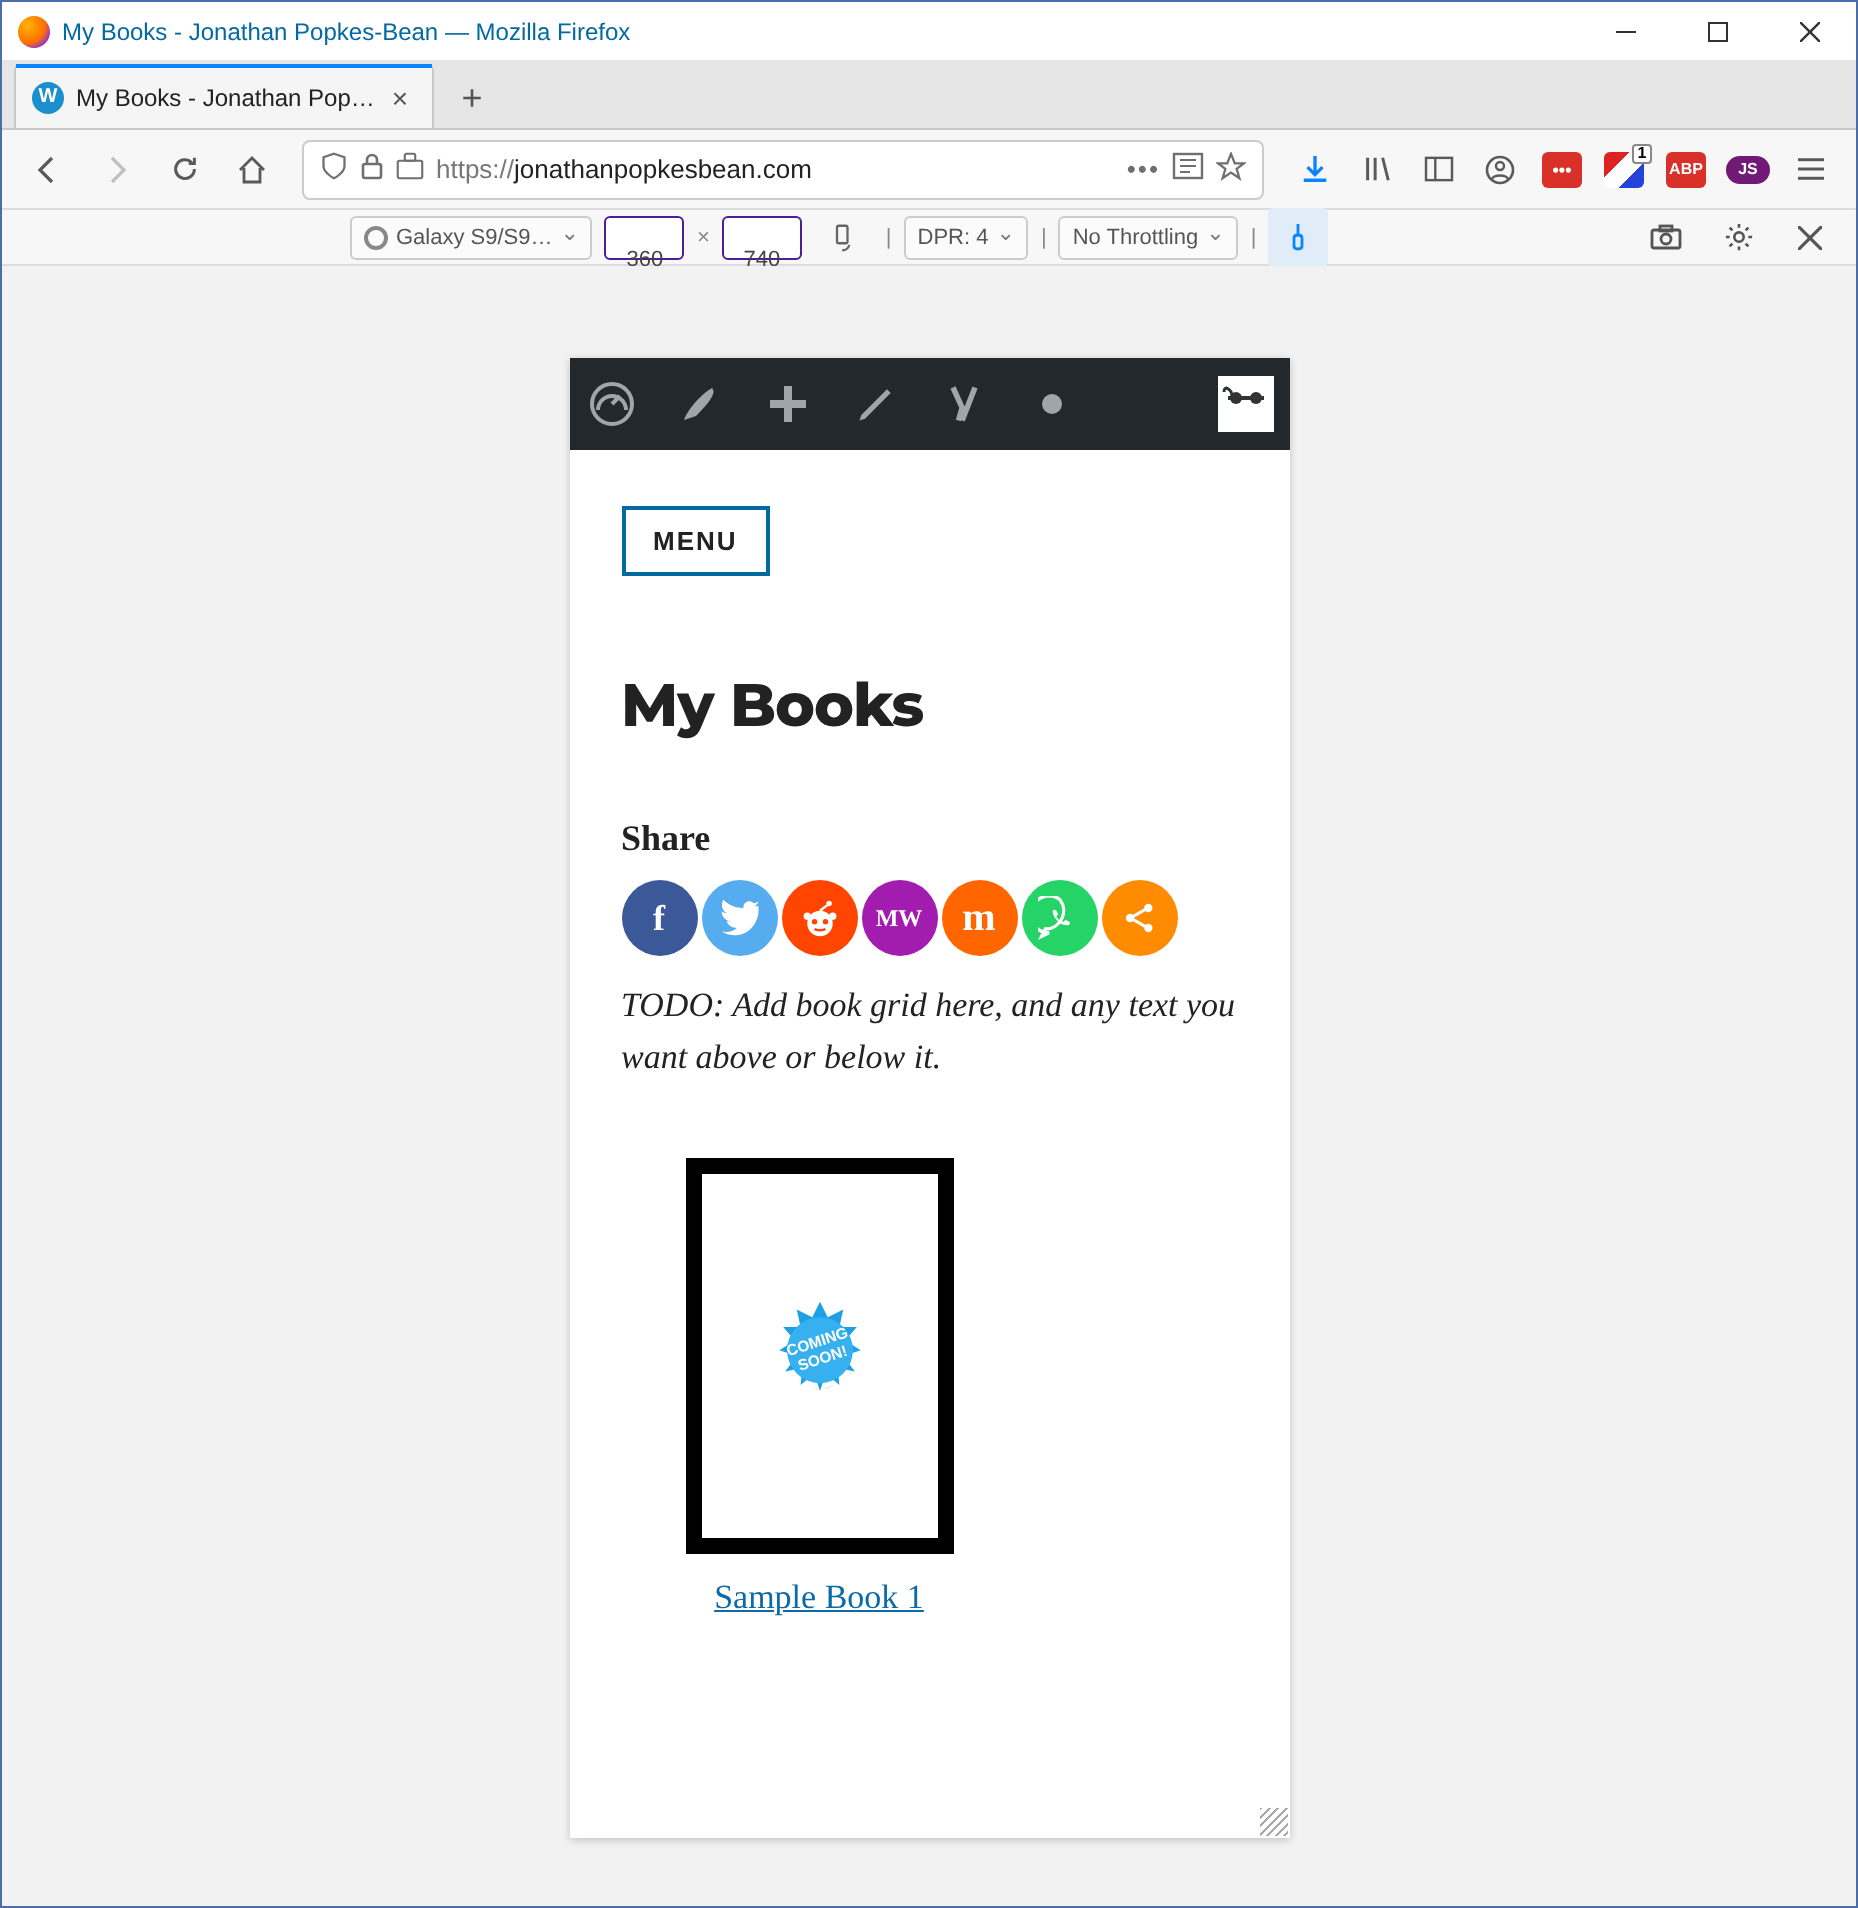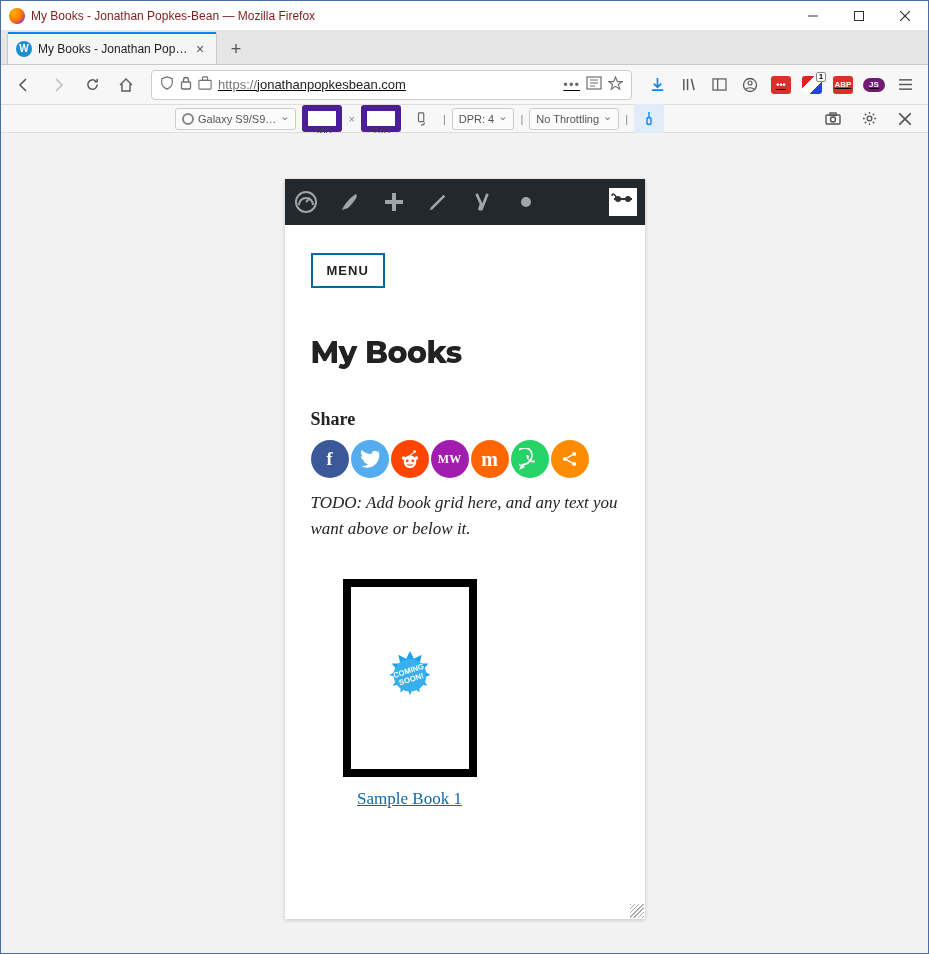--- a/index.html
+++ b/index.html
@@ -2,56 +2,56 @@
 <html><head>
 <meta charset="utf-8">
 <style>
 * { box-sizing: border-box; margin: 0; padding: 0; }
 body { font-family: "Segoe UI", Tahoma, sans-serif; font-size: 12px; background: #fff; overflow: hidden; }
 
 
 .window { width: 929px; height: 954px; border: 1px solid #4a6ea9; display: flex; flex-direction: column; position: relative; }
 .titlebar { height: 30px; background: #fff; display: flex; align-items: center; padding: 0 0 0 8px; border-bottom: 1px solid #e5e5e5; }
 .titlebar .favicon { width: 16px; height: 16px; border-radius: 50%; background: radial-gradient(circle at 30% 30%, #ffb400, #ff6f00 55%, #8a2be2 80%); margin-right: 6px; }
-.titlebar .title { flex: 1; font-size: 12px; color: #7f1d1d; }
+.titlebar .title { flex: 1; font-size: 12px; color: #0369a1; }
 .titlebar .winbtns { display: flex; }
 .titlebar .winbtn { width: 46px; height: 30px; display: flex; align-items: center; justify-content: center; color: #333; font-size: 13px; }
 
 
 .tabbar { height: 34px; background: #e6e6e6; display: flex; align-items: flex-end; padding-left: 6px; border-bottom: 1px solid #c9c9c9; }
 .tab { height: 32px; background: #f5f5f5; border: 1px solid #c9c9c9; border-bottom: none; border-radius: 3px 3px 0 0; display: flex; align-items: center; padding: 0 8px; min-width: 200px; max-width: 210px; position: relative; }
 .tab.active::before { content:""; position:absolute; left:0; right:0; top:-1px; height:2px; background:#0a84ff; }
 .tab .tfavicon { width:16px; height:16px; border-radius:50%; background:#1b8ecf; color:#fff; font-size:10px; font-weight:bold; display:flex; align-items:center; justify-content:center; margin-right:6px; }
 .tab .tlabel { flex:1; font-size:12px; color:#222; white-space:nowrap; overflow:hidden; text-overflow:ellipsis; }
 .tab .tclose { width:16px; height:16px; display:flex; align-items:center; justify-content:center; color:#555; font-size:14px; }
 .newtab { width:30px; height:30px; display:flex; align-items:center; justify-content:center; color:#555; font-size:18px; margin-left:4px; }
 
 
-.navbar { height: 40px; background:#f7f7f7; display:flex; align-items:center; padding:0 8px; gap:4px; border-bottom:1px solid #ddd;text-decoration:underline; }
+.navbar { height: 40px; background:#f7f7f7; display:flex; align-items:center; padding:0 8px; gap:4px; border-bottom:1px solid #ddd; }
 .navbtn { width:30px; height:30px; display:flex; align-items:center; justify-content:center; border-radius:4px; color:#5a5a5a; font-size:15px; }
 .navbtn.dis { color:#b5b5b5; }
 .urlbar { flex:1; height:30px; border:1px solid #ccc; border-radius:4px; background:#fff; display:flex; align-items:center; padding:0 8px; gap:6px; margin:0 6px; }
 .urlbar .icon { color:#6f6f6f; font-size:13px; }
 .urlbar .urltext { flex:1; color:#777; font-size:13px; }
 .urlbar .urltext .domain { color:#222; }
 .rightbtns { display:flex; align-items:center; gap:1px; }
 .ribtn { width:30px; height:30px; display:flex; align-items:center; justify-content:center; border-radius:4px; font-size:15px; color:#5a5a5a; position:relative; }
 .sq { width:20px; height:18px; border-radius:3px; font-size:9px; font-weight:bold; color:#fff; display:flex; align-items:center; justify-content:center; }
 .sq.red { background:#d9302a; }
 .sq.flag { background:linear-gradient(135deg,#d22 0 33%,#fff 33% 66%,#24d 66% 100%); position:relative; }
 .sq.flag .badge { position:absolute; top:-4px; right:-4px; background:#fff; color:#000; border:1px solid #888; font-size:8px; width:10px; height:10px; display:flex; align-items:center; justify-content:center; border-radius:2px; }
 .pill { width:22px; height:14px; border-radius:7px; display:flex; align-items:center; justify-content:center; font-size:8px; font-weight:bold; color:#fff; }
 .pill.green { background:#701a75; }
 
 
 .rdmbar { height:28px; background:#f7f7f7; border-bottom:1px solid #ddd; display:flex; align-items:center; padding:0 8px; gap:6px; font-size:12px; color:#444; }
 .rdmbar .spacer-left { width:160px; }
 .dropdown { height:22px; border:1px solid #ccc; border-radius:3px; background:#fbfbfb; display:flex; align-items:center; padding:0 6px; gap:4px; font-size:11px; color:#555; }
 .dropdown .caret::after { content:"⌄"; font-size:11px; color:#777; transform:translateY(-2px); display:inline-block; }
-.dimbox { width:40px; height:22px; border:6px solid #4c1d95; border-radius:3px; background:#fff; text-align:center; font-size:11px; color:#444; padding-top:15px; }
+.dimbox { width:40px; height:22px; border:1px solid #4c1d95; border-radius:3px; background:#fff; text-align:center; font-size:11px; color:#444; padding-top:15px; }
 .rdmbar .x { color:#888; font-size:11px; }
 .rdmbar .flex { flex:1; }
 
 
 .content { flex:1; background:#f2f2f2; display:flex; justify-content:center; padding-top:46px; overflow:hidden; }
 .device { width:360px; height:740px; background:#fff; box-shadow:0 1px 4px rgba(0,0,0,0.2); position:relative; overflow:hidden; }
 .device .resize-handle { position:absolute; right:1px; bottom:1px; width:14px; height:14px; background:repeating-linear-gradient(135deg,#aaa 0 1px,transparent 1px 3px); }
 
 
 .wpbar { height:46px; background:#23282d; display:flex; align-items:center; padding:0 8px; gap:18px; }

